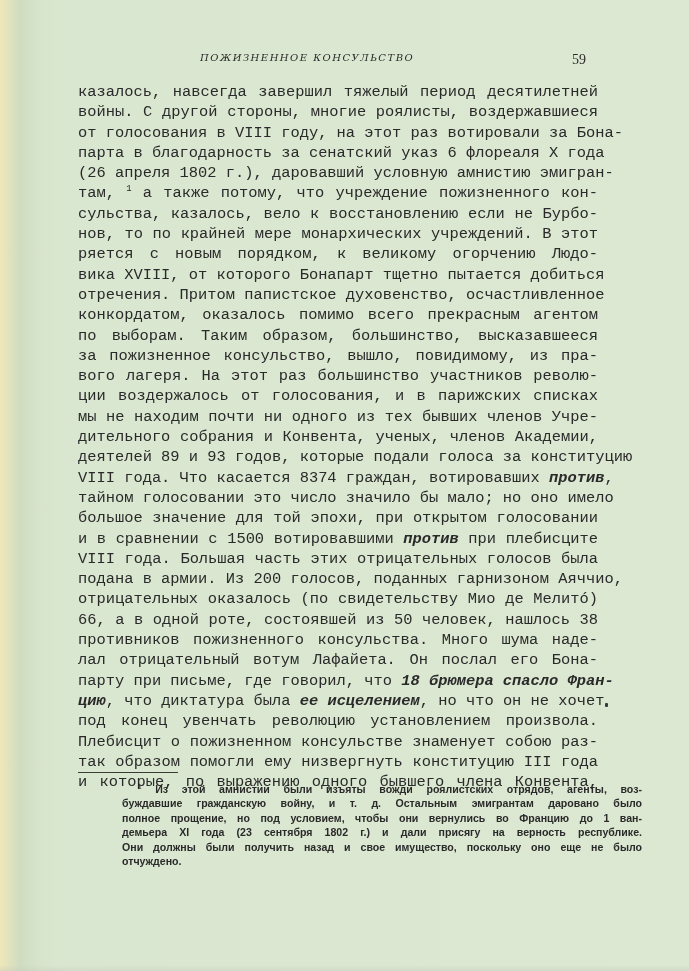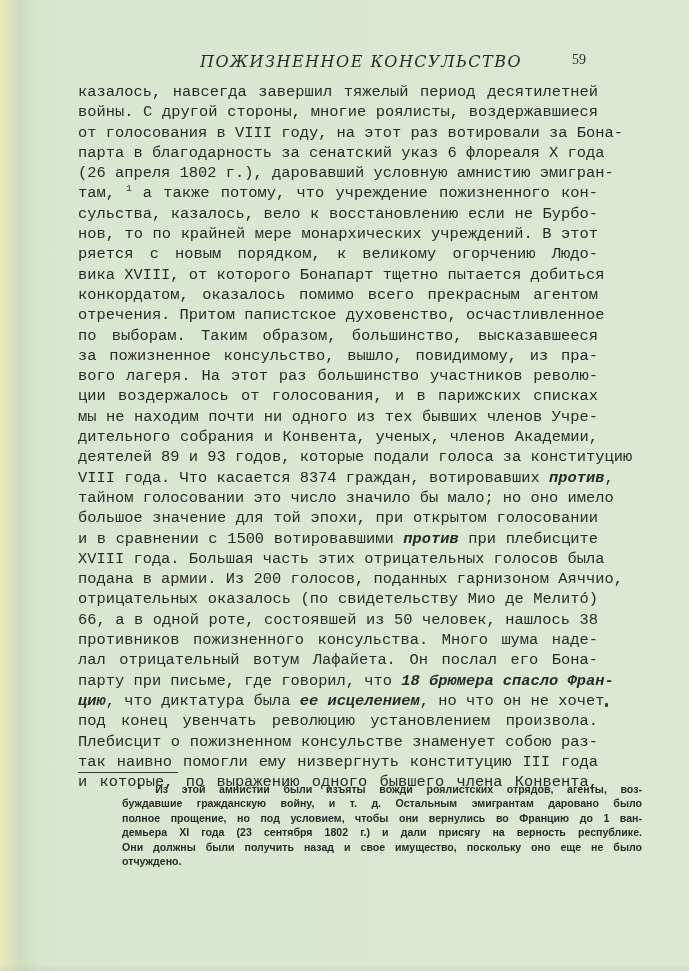--- a/index.html
+++ b/index.html
@@ -34,21 +34,21 @@
       left: 80px;
       width: 520px;
       height: 22px;
     }
     .running-title {
       position: absolute;
       left: 120px;
       top: 0;
       font-family: "DejaVu Serif", serif;
       font-style: italic;
-      font-size: 16px;
+      font-size: 10px;
       letter-spacing: 1.5px;
       color: #2b2b2b;
     }
     .page-number {
       position: absolute;
       right: 14px;
       top: 0;
       font-family: "Liberation Serif", serif;
       font-size: 14px;
       color: #2b2b2b;
@@ -131,44 +131,44 @@
     <span class="line">казалось, навсегда завершил тяжелый период десятилетней</span>
     <span class="line">войны. С другой стороны, многие роялисты, воздержавшиеся</span>
     <span class="line">от голосования в VIII году, на этот раз вотировали за Бона-</span>
     <span class="line">парта в благодарность за сенатский указ 6 флореаля X года</span>
     <span class="line">(26 апреля 1802 г.), даровавший условную амнистию эмигран-</span>
     <span class="line">там, <span class="sup">1</span> а также потому, что учреждение пожизненного кон-</span>
     <span class="line">сульства, казалось, вело к восстановлению если не Бурбо-</span>
     <span class="line">нов, то по крайней мере монархических учреждений. В этот</span>
     <span class="line">ряется с новым порядком, к великому огорчению Людо-</span>
     <span class="line">вика XVIII, от которого Бонапарт тщетно пытается добиться</span>
+    <span class="line">отречения. Притом папистское духовенство, осчастливленное</span>
     <span class="line">конкордатом, оказалось помимо всего прекрасным агентом</span>
-    <span class="line">отречения. Притом папистское духовенство, осчастливленное</span>
     <span class="line">по выборам. Таким образом, большинство, высказавшееся</span>
     <span class="line">за пожизненное консульство, вышло, повидимому, из пра-</span>
     <span class="line">вого лагеря. На этот раз большинство участников револю-</span>
     <span class="line">ции воздержалось от голосования, и в парижских списках</span>
     <span class="line">мы не находим почти ни одного из тех бывших членов Учре-</span>
     <span class="line">дительного собрания и Конвента, ученых, членов Академии,</span>
     <span class="line">деятелей 89 и 93 годов, которые подали голоса за конституцию</span>
     <span class="line">VIII года. Что касается 8374 граждан, вотировавших <span class="it">против</span>,</span>
     <span class="line">тайном голосовании это число значило бы мало; но оно имело</span>
     <span class="line">большое значение для той эпохи, при открытом голосовании</span>
     <span class="line">и в сравнении с 1500 вотировавшими <span class="it">против</span> при плебисците</span>
-    <span class="line">XVIII года. Большая часть этих отрицательных голосов была</span>
+    <span class="line">VIII года. Большая часть этих отрицательных голосов была</span>
     <span class="line">подана в армии. Из 200 голосов, поданных гарнизоном Аяччио,</span>
     <span class="line">отрицательных оказалось (по свидетельству Мио де Мелитó)</span>
     <span class="line">66, а в одной роте, состоявшей из 50 человек, нашлось 38</span>
     <span class="line">противников пожизненного консульства. Много шума наде-</span>
     <span class="line">лал отрицательный вотум Лафайета. Он послал его Бона-</span>
     <span class="line">парту при письме, где говорил, что <span class="it">18 брюмера спасло Фран-</span></span>
     <span class="line"><span class="it">цию</span>, что диктатура была <span class="it">ее исцелением</span>, но что он не хочет</span>
     <span class="line">под конец увенчать революцию установлением произвола.</span>
     <span class="line">Плебисцит о пожизненном консульстве знаменует собою раз-</span>
-    <span class="line">так наивно помогли ему низвергнуть конституцию III года</span>
+    <span class="line">так образом помогли ему низвергнуть конституцию III года</span>
     <span class="line">и которые, по выражению одного бывшего члена Конвента,</span>
   </div>
 
   <div class="margin-mark"></div>
 
   <div class="rule"></div>
 
   <div class="footnote">
     <span class="fn-line first">¹ Из этой амнистии были изъяты вожди роялистских отрядов, агенты, воз-</span>
     <span class="fn-line">буждавшие гражданскую войну, и т. д. Остальным эмигрантам даровано было</span>

